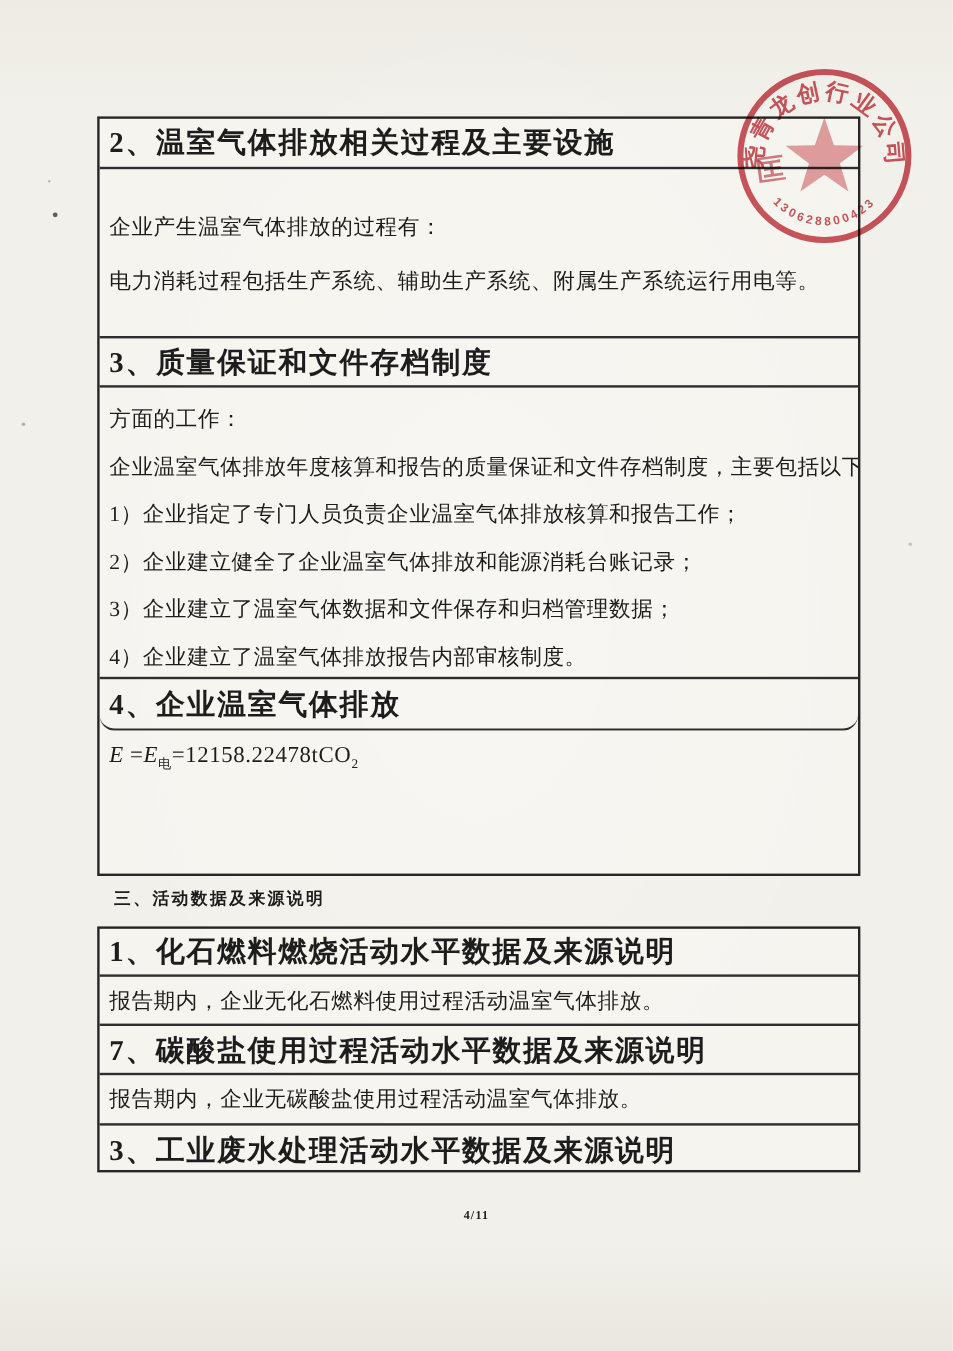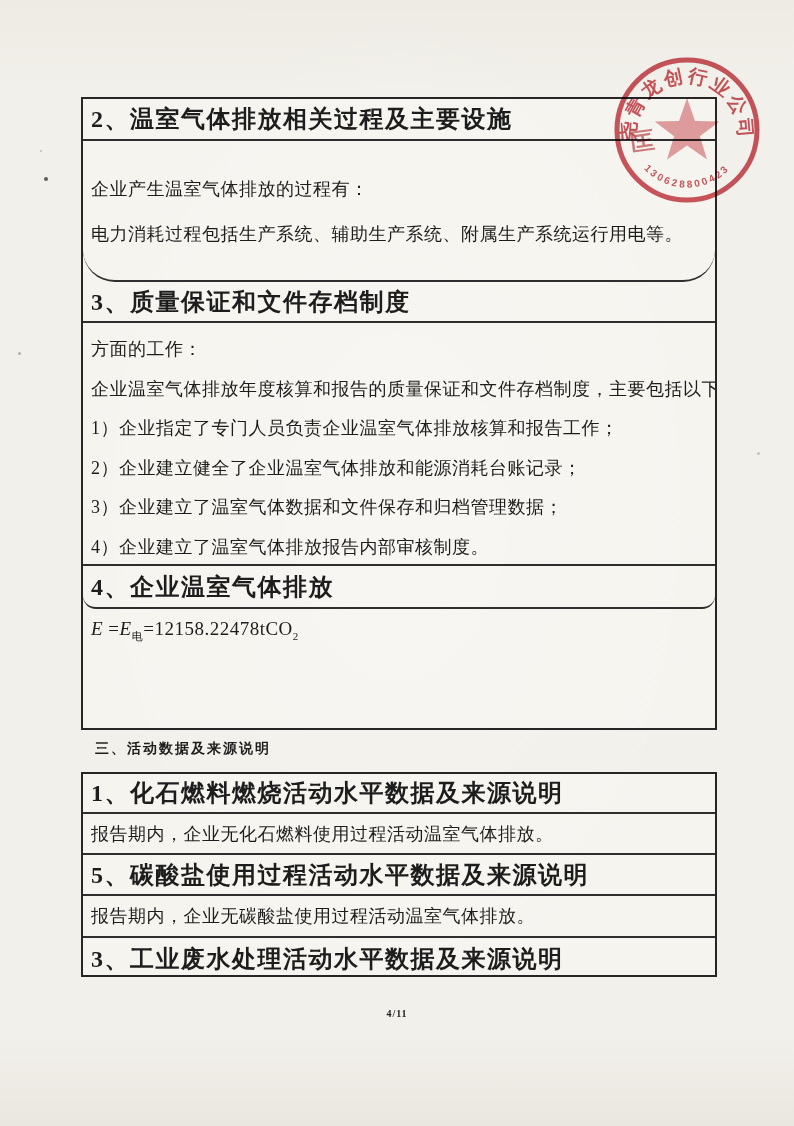--- a/index.html
+++ b/index.html
@@ -27,21 +27,21 @@
     padding-left:8px;padding-right:6px;overflow:hidden;
   }
   .row:last-child{border-bottom:none;}
   .header-row{font-weight:bold;display:flex;align-items:center;letter-spacing:1.5px;font-size:24px;}
   .content-row{font-size:18px;letter-spacing:0.5px;}
   .line{white-space:nowrap;}
   
   .t1r0{height:77px;padding-top:10px;}
   .t1r0 .line{line-height:40px;}
   .t1r1{height:42px;}
-  .t1r2{height:141px;padding-top:26px;border-radius:32px;}
+  .t1r2{height:141px;padding-top:26px;}
   .t1r2 .line{line-height:45px;}
   .t1r3{height:41px;}
   .t1r4{height:243px;padding-top:7px;}
   .t1r4 .line{line-height:39.5px;}
   .t1r5{height:43px;border-radius:13px;}
   .t1r6{height:44px;display:flex;align-items:center;font-size:19px;letter-spacing:0.5px;}
   
   .t2r0{height:40px;}
   .t2r1{height:41px;display:flex;align-items:center;}
   .t2r2{height:41px;}
@@ -117,21 +117,21 @@
 
   <div class="row header-row t2r0">
     <span>1、化石燃料燃烧活动水平数据及来源说明</span>
   </div>
 
   <div class="row content-row t2r1">
     <span class="line">报告期内，企业无化石燃料使用过程活动温室气体排放。</span>
   </div>
 
   <div class="row header-row t2r2">
-    <span>5、碳酸盐使用过程活动水平数据及来源说明</span>
+    <span>7、碳酸盐使用过程活动水平数据及来源说明</span>
   </div>
 
   <div class="row content-row t2r3">
     <span class="line">报告期内，企业无碳酸盐使用过程活动温室气体排放。</span>
   </div>
 
   <div class="row header-row t2r4">
     <span>3、工业废水处理活动水平数据及来源说明</span>
   </div>
 </div>

